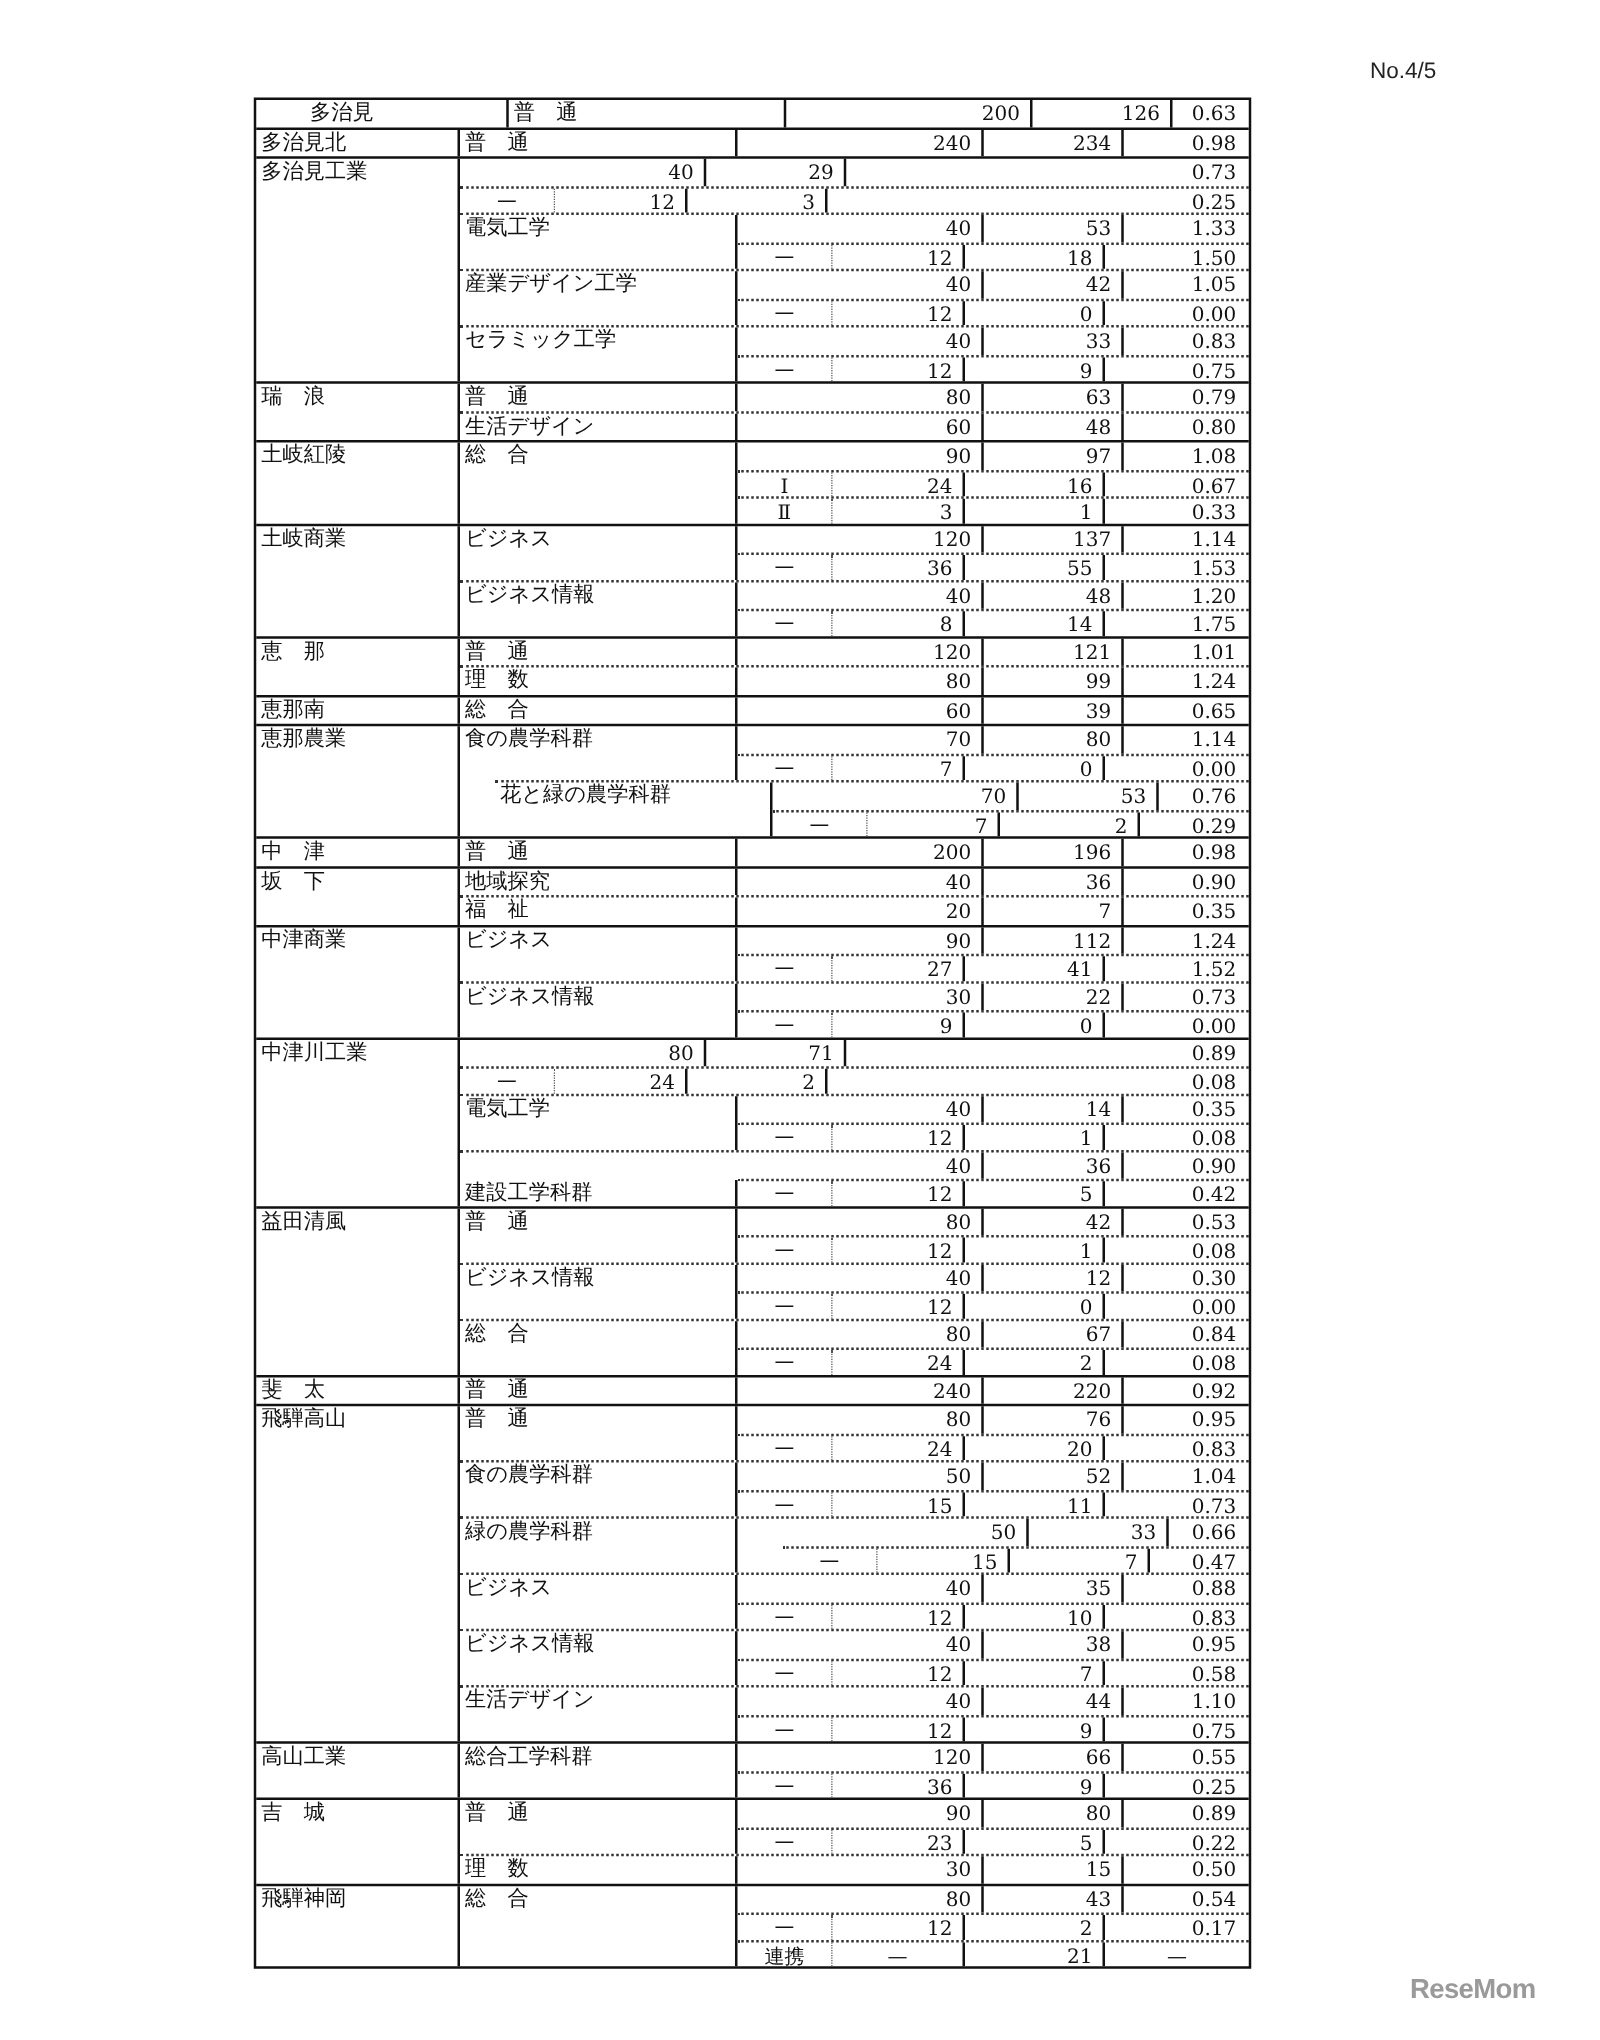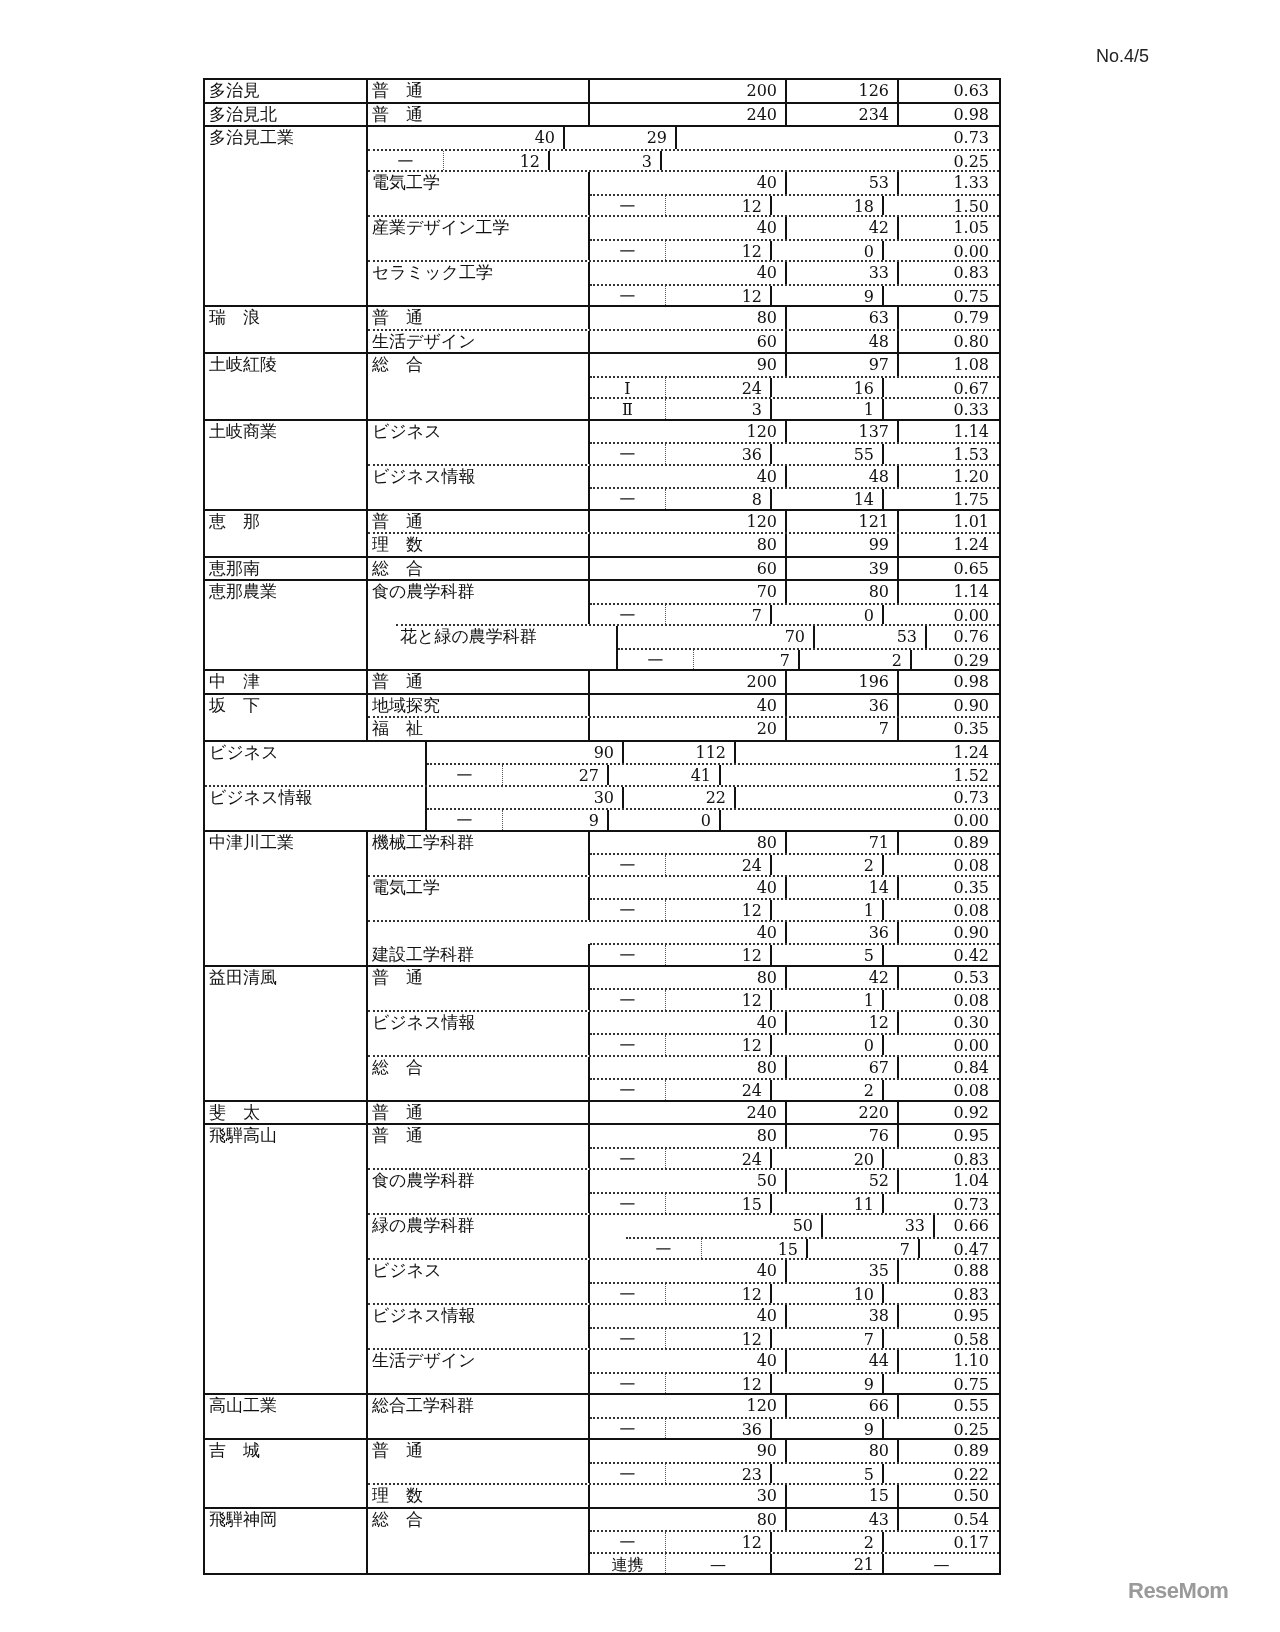--- a/index.html
+++ b/index.html
@@ -2,21 +2,21 @@
 <html><head>
 <meta charset="utf-8">
 <style>
   html, body { margin: 0; padding: 0; background: #ffffff; }
   body { width: 1280px; height: 1632px; position: relative; overflow: hidden;
          font-family: "DejaVu Serif", "Liberation Serif", serif; color: #111; }
   .page-no { position: absolute; top: 46px; left: 1096px; font-family: "Liberation Sans", sans-serif;
              font-size: 18px; color: #222; }
   .tbl { position: absolute; left: 203px; top: 78px; width: 798px; border: 2px solid #111; box-sizing: border-box; }
   .grp { display: flex; border-top: 2px solid #111; }
-  .grp:first-child { border-top: none; }
+  .grp:first-child { border-top: none; margin-left: 39px; }
   .school { width: 163px; border-right: 2px solid #111; box-sizing: border-box;
             font-size: 17px; padding-left: 4px; line-height: 21px; height: auto; white-space: pre; }
   .grp-rows { flex: 1; display: flex; flex-direction: column; }
   .course { display: flex; border-top: 2px dotted #333; }
   .course:first-child { border-top: none; }
   .cname { width: 222px; border-right: 2px solid #111; box-sizing: border-box;
            font-size: 17px; padding-left: 4px; line-height: 21px; white-space: pre; }
   .course-rows { flex: 1; display: flex; flex-direction: column; }
   .row { display: flex; height: 21.5px; line-height: 21.5px; font-size: 16px;
          border-top: 2px dotted #333; box-sizing: border-box; }
@@ -337,20 +337,21 @@
             <div class="row">
               <div class="c-cap wide">20</div>
               <div class="c-app">7</div>
               <div class="c-ratio">0.35</div>
             </div>
           </div>
         </div>
       </div>
     </div>
     <div class="grp">
+      <div class="school">中津商業</div>
       <div class="grp-rows">
         <div class="course">
           <div class="cname">ビジネス</div>
           <div class="course-rows">
             <div class="row">
               <div class="c-cap wide">90</div>
               <div class="c-app">112</div>
               <div class="c-ratio">1.24</div>
             </div>
             <div class="row">
@@ -376,21 +377,20 @@
               <div class="c-ratio">0.00</div>
             </div>
           </div>
         </div>
       </div>
     </div>
     <div class="grp">
       <div class="school">中津川工業</div>
       <div class="grp-rows">
         <div class="course">
-          <div class="cname">機械工学科群</div>
           <div class="course-rows">
             <div class="row">
               <div class="c-cap wide">80</div>
               <div class="c-app">71</div>
               <div class="c-ratio">0.89</div>
             </div>
             <div class="row">
               <div class="c-type has-sep">一</div>
               <div class="c-cap">24</div>
               <div class="c-app">2</div>

